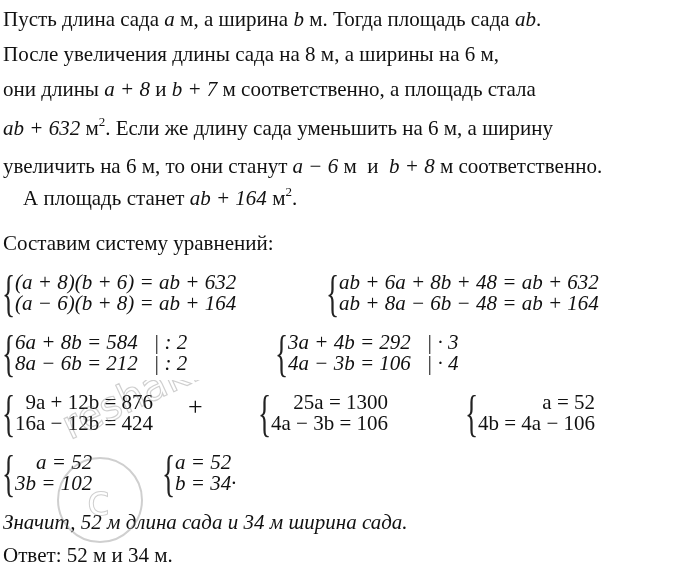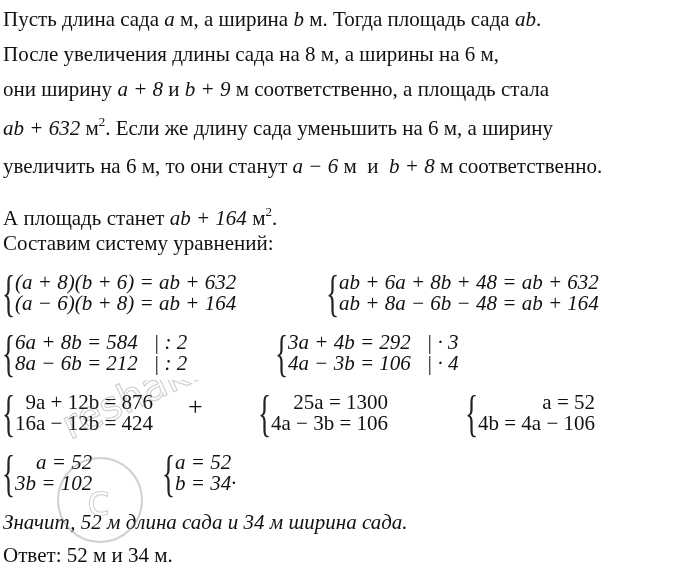--- a/index.html
+++ b/index.html
@@ -27,32 +27,32 @@
 </head>
 <body>
 
 <div class="line" style="top:6px;">
   <span>Пусть длина сада </span><i>a</i><span> м, а ширина </span><i>b</i><span> м. Тогда площадь сада </span><i>ab</i><span>.</span>
 </div>
 
 <div class="line" style="top:41px;">После увеличения длины сада на 8 м, а ширины на 6 м,</div>
 
 <div class="line" style="top:76px;">
-  <span>они ширину </span><i>a + 8</i><span> и </span><i>b + 9</i><span> м соответственно, а площадь стала</span>
+  <span>они длины </span><i>a + 8</i><span> и </span><i>b + 7</i><span> м соответственно, а площадь стала</span>
 </div>
 
 <div class="line" style="top:115px;">
   <i>ab + 632</i><span> м</span><sup>2</sup><span>. Если же длину сада уменьшить на 6 м, а ширину</span>
 </div>
 
 <div class="line" style="top:153px;">
   <span>увеличить на 6 м, то они станут </span><i>a − 6</i><span style="white-space:pre"> м  и  </span><i>b + 8</i><span> м соответственно.</span>
 </div>
 
-<div class="line" style="top:205px;">
+<div class="line" style="top:185px;margin-left:20px;">
   <span>А площадь станет </span><i>ab + 164</i><span> м</span><sup>2</sup><span>.</span>
 </div>
 
 <div class="line" style="top:230px;">Составим систему уравнений:</div>
 
 <div class="sys" style="left:2px; top:268px;">
   <span class="brace">{</span>
   <div class="rows">
       <i>(a + 8)(b + 6) = ab + 632</i>
       <i>(a − 6)(b + 8) = ab + 164</i>

